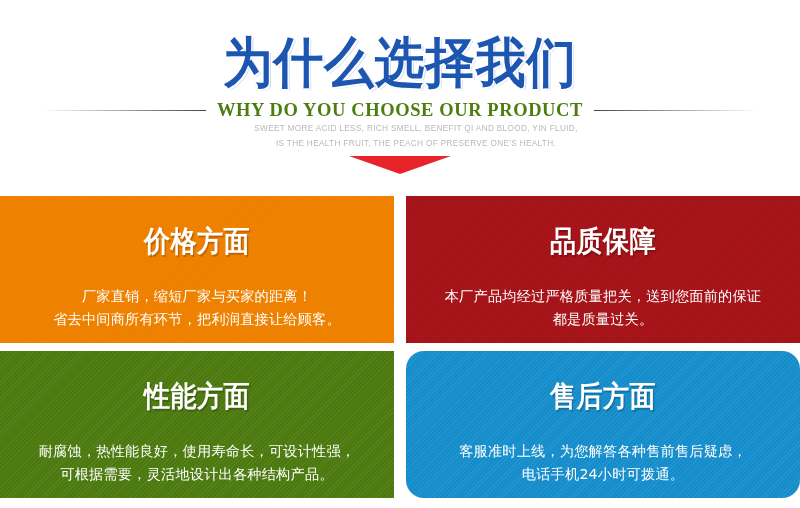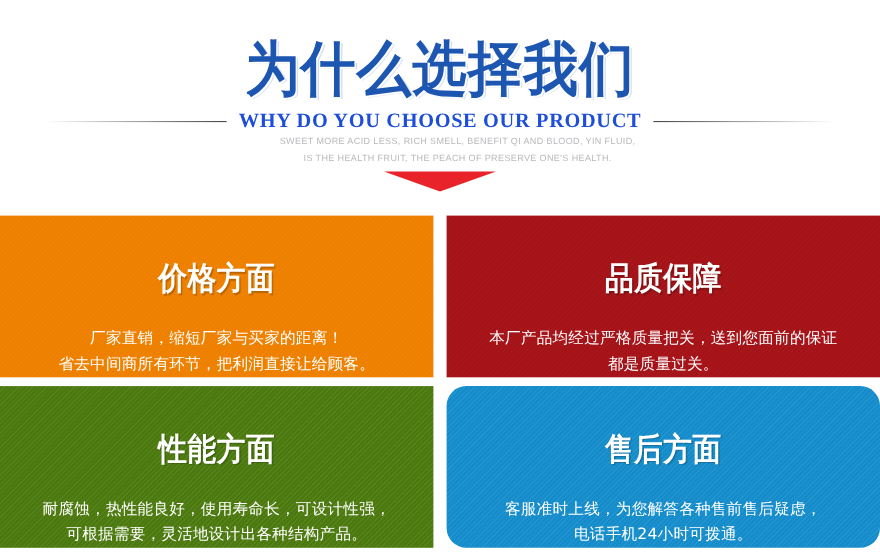--- a/index.html
+++ b/index.html
@@ -120,21 +120,21 @@
     justify-content: center;
   }
 
   .card {
     position: relative;
     overflow: hidden;
     display: flex;
     flex-direction: column;
     align-items: center;
     justify-content: flex-start;
-    padding-top: 40px;
+    padding-top: 28px;
   }
 
   
   .card::before {
     content: "";
     position: absolute;
     inset: 0;
     background-image: repeating-linear-gradient(
       135deg,
       rgba(255,255,255,0.050) 0px,
@@ -171,39 +171,39 @@
     line-height: 23px;
     color: #ffffff;
     letter-spacing: 0.2px;
     white-space: nowrap;
   }
 
   .card-body .ln { display: block; }
 
   
   .card.c0 { background: #f08100; }
-  .card.c1 { background: #a61318; justify-content: center; }
+  .card.c1 { background: #a61318; }
   .card.c2 { background: #1f8236; }
   .card.c3 { background: #1690cf; border-radius: 18px; }
 
   
   .card.c0::before, .card.c1::before { opacity: 0.35; }
 </style>
 </head>
 <body>
 
 <div class="page">
 
   <div class="header">
 
     <div class="cn-title" style="color: rgb(28, 86, 176);">为什么选择我们</div>
 
     <div class="en-row">
       <span class="rule left"></span>
-      <span class="en-title" style="color: #1d4ed8;">WHY DO YOU CHOOSE OUR PRODUCT</span>
+      <span class="en-title" style="color: #4d7c0f;">WHY DO YOU CHOOSE OUR PRODUCT</span>
       <span class="rule right"></span>
     </div>
 
     <div class="sub-lines" style="color: rgb(185, 185, 189);">
       <div>SWEET MORE ACID LESS, RICH SMELL, BENEFIT QI AND BLOOD, YIN FLUID,</div>
       <div>IS THE HEALTH FRUIT, THE PEACH OF PRESERVE ONE'S HEALTH.</div>
     </div>
 
     <div class="arrow" style="border-top-color: rgb(232, 36, 42);"></div>
   </div>

